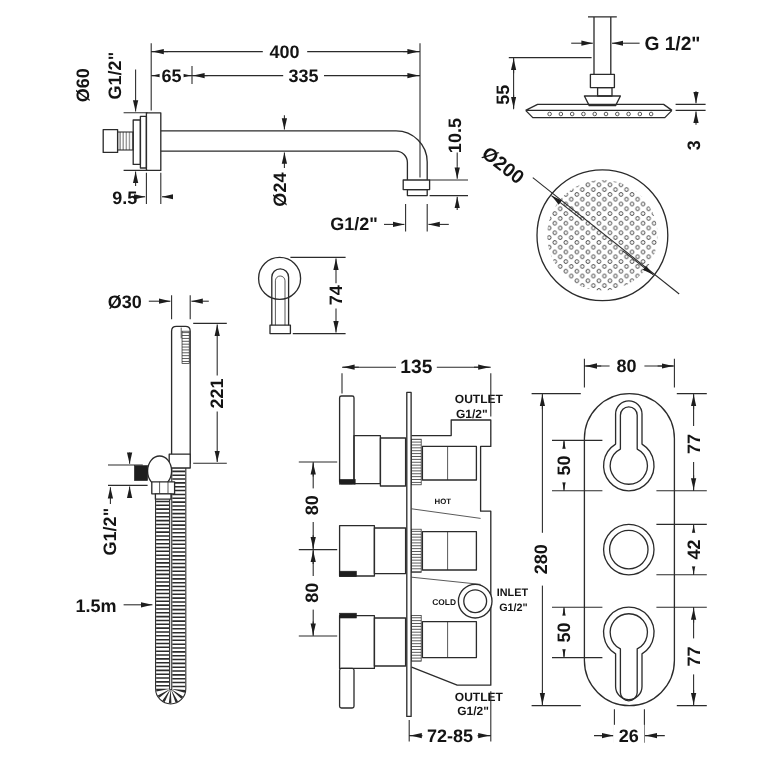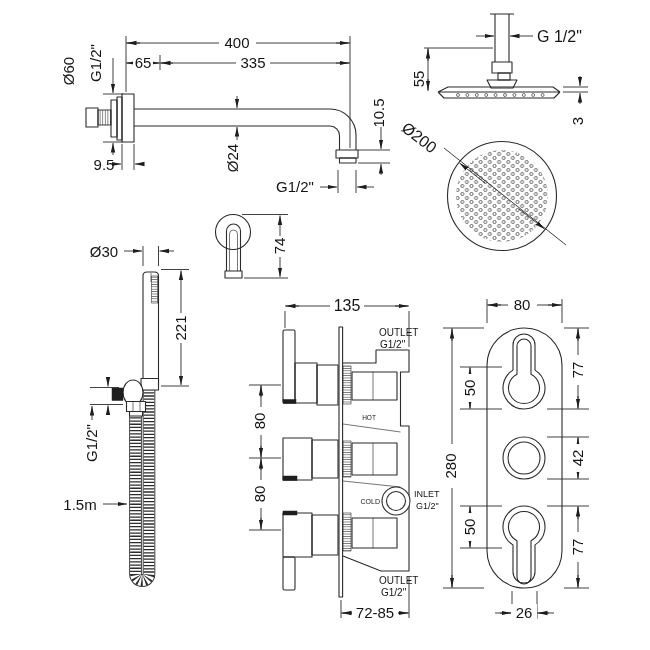--- a/index.html
+++ b/index.html
@@ -1,16 +1,16 @@
 <!DOCTYPE html>
 <html><head>
 <meta charset="utf-8">
 <style>
   html,body{margin:0;padding:0;background:#fff;}
-  .stage{width:650px;height:650px;position:relative;background:#fff;font-family:"Liberation Sans",sans-serif;}
+  .stage{width:650px;height:650px;position:relative;background:#fff;font-family:"Liberation Sans",sans-serif;font-weight:bold;}
   svg{display:block;}
   .ln{stroke:#2b2b2b;stroke-width:1.1;fill:none;stroke-linejoin:round;}
   .lf{stroke:#2b2b2b;stroke-width:1.1;fill:#fff;stroke-linejoin:round;}
   .th{stroke:#2b2b2b;stroke-width:0.65;fill:none;}
   .dm{stroke:#2b2b2b;stroke-width:0.9;fill:none;}
   .dk{fill:#1e1e1e;stroke:#1e1e1e;stroke-width:0.5;}
   .bg{fill:#fff;stroke:none;}
   text{font-family:"Liberation Sans",sans-serif;fill:#141414;}
   .t15{font-size:15px;}
   .t16{font-size:16px;}

